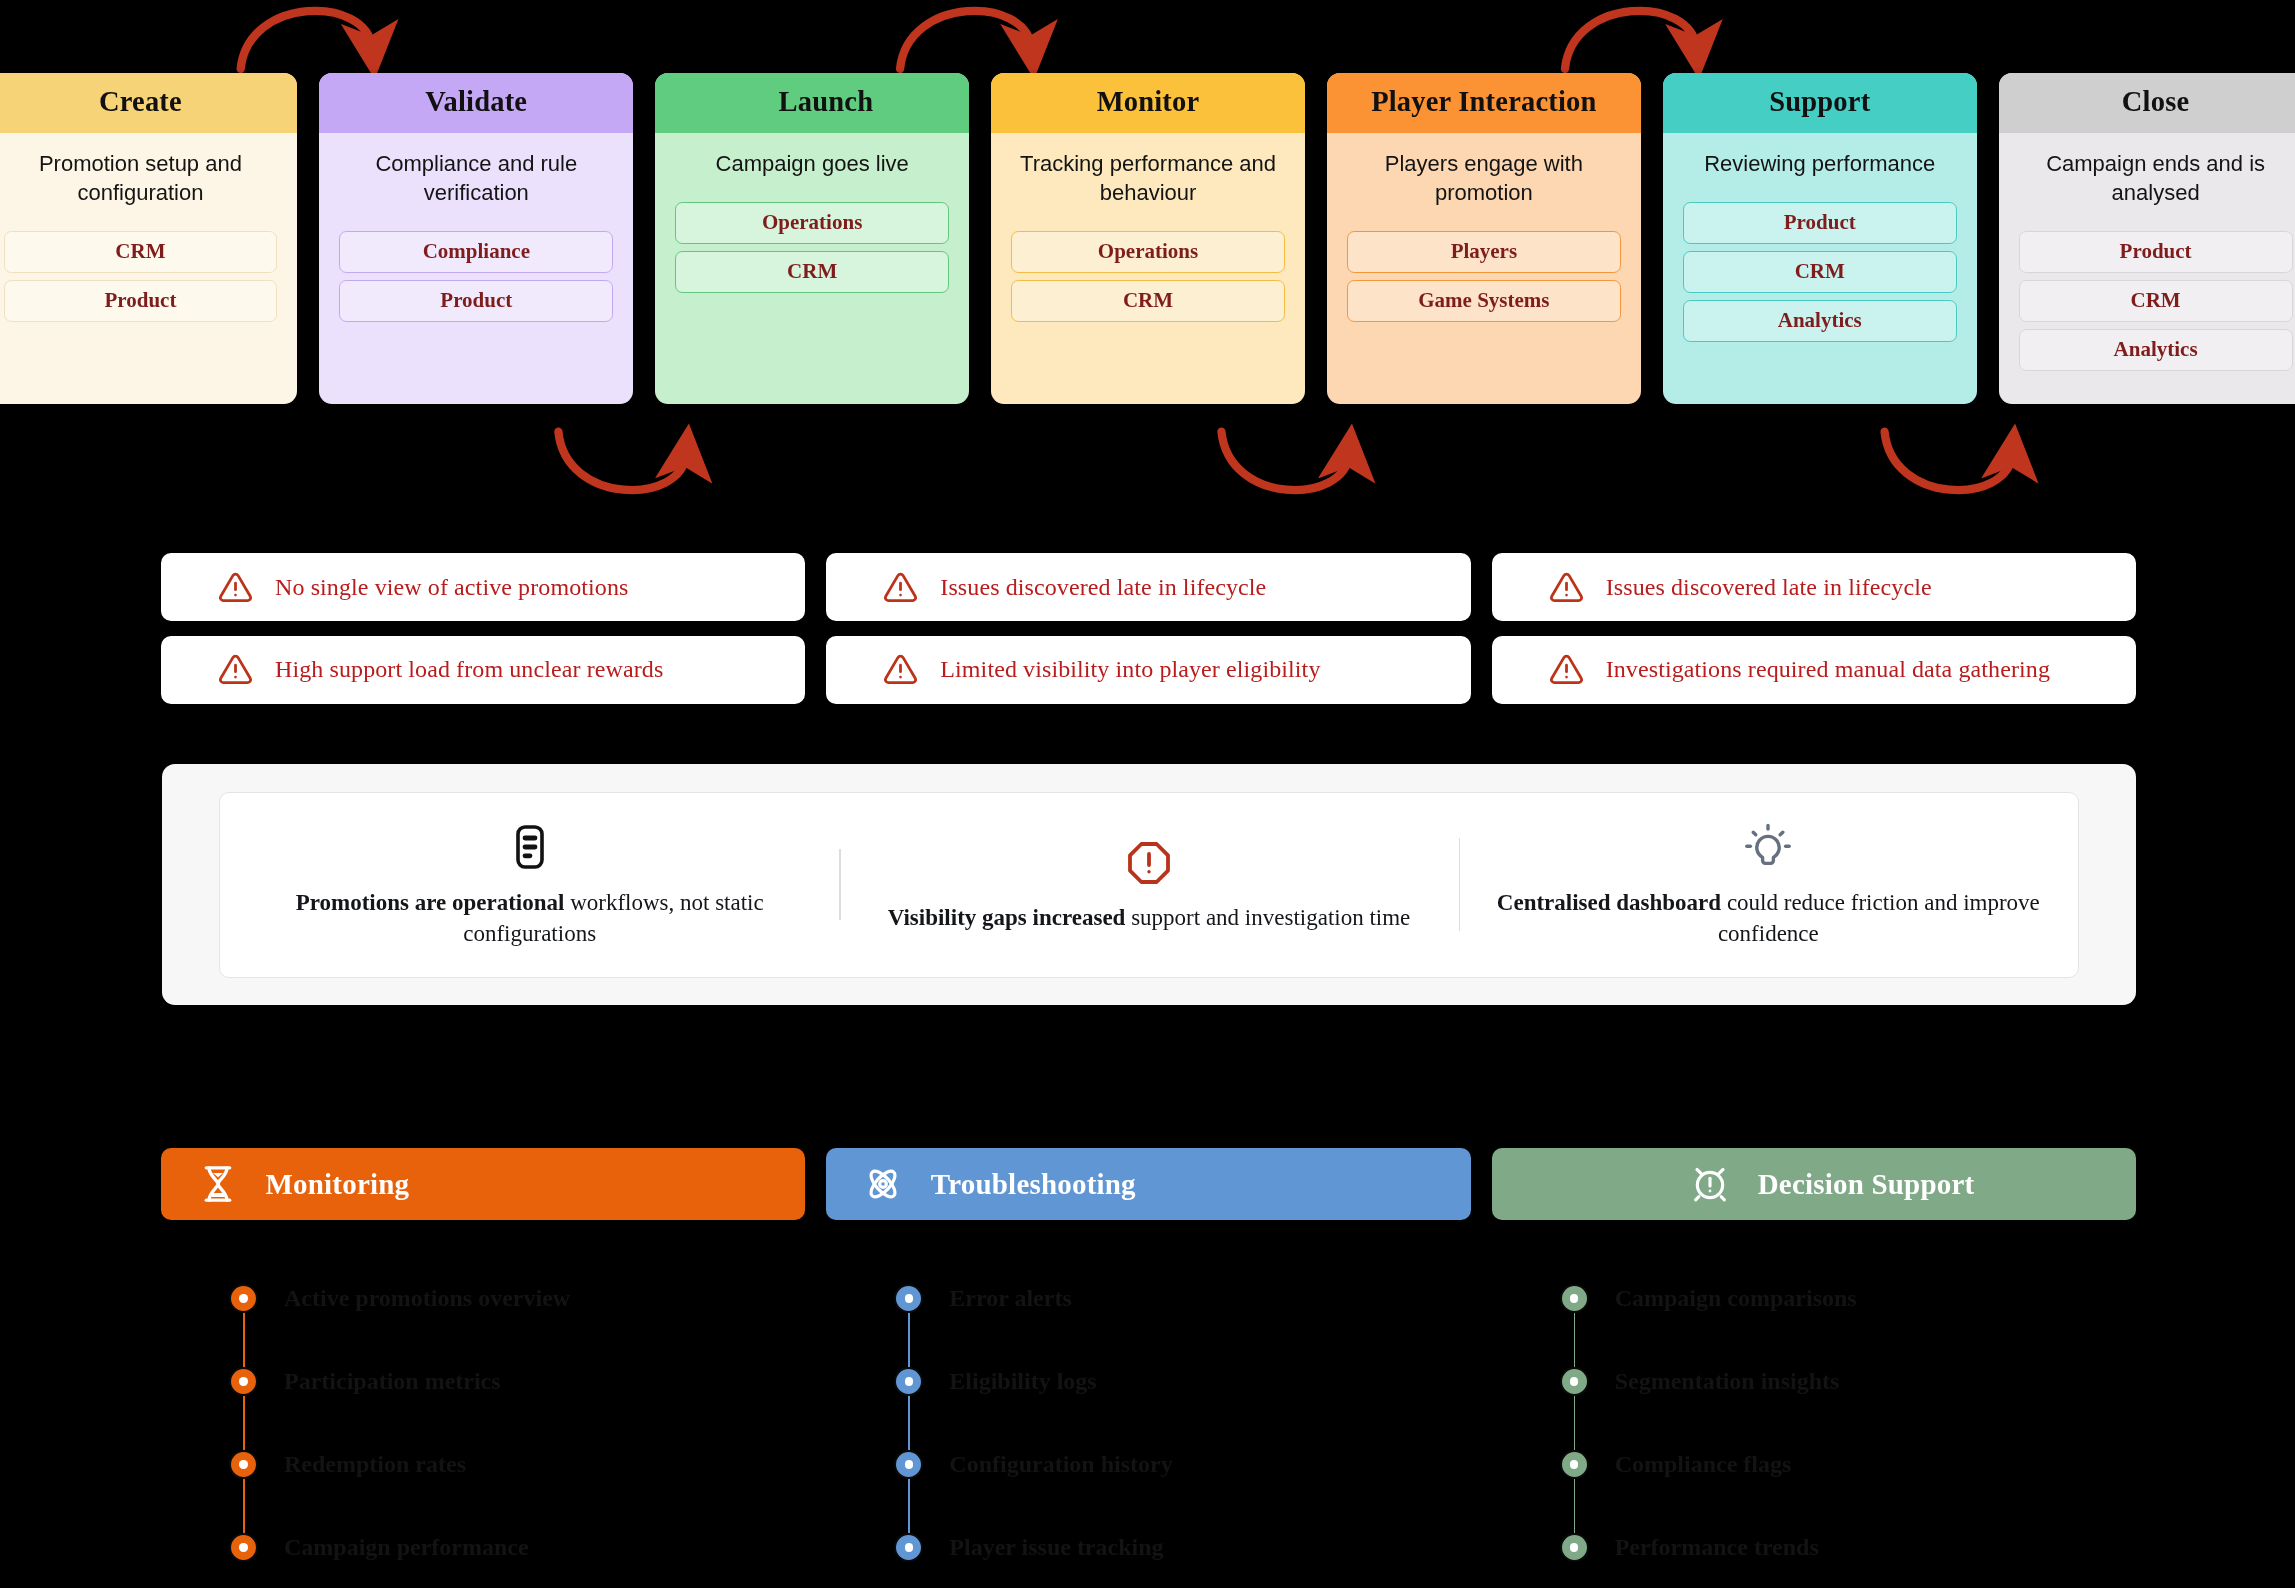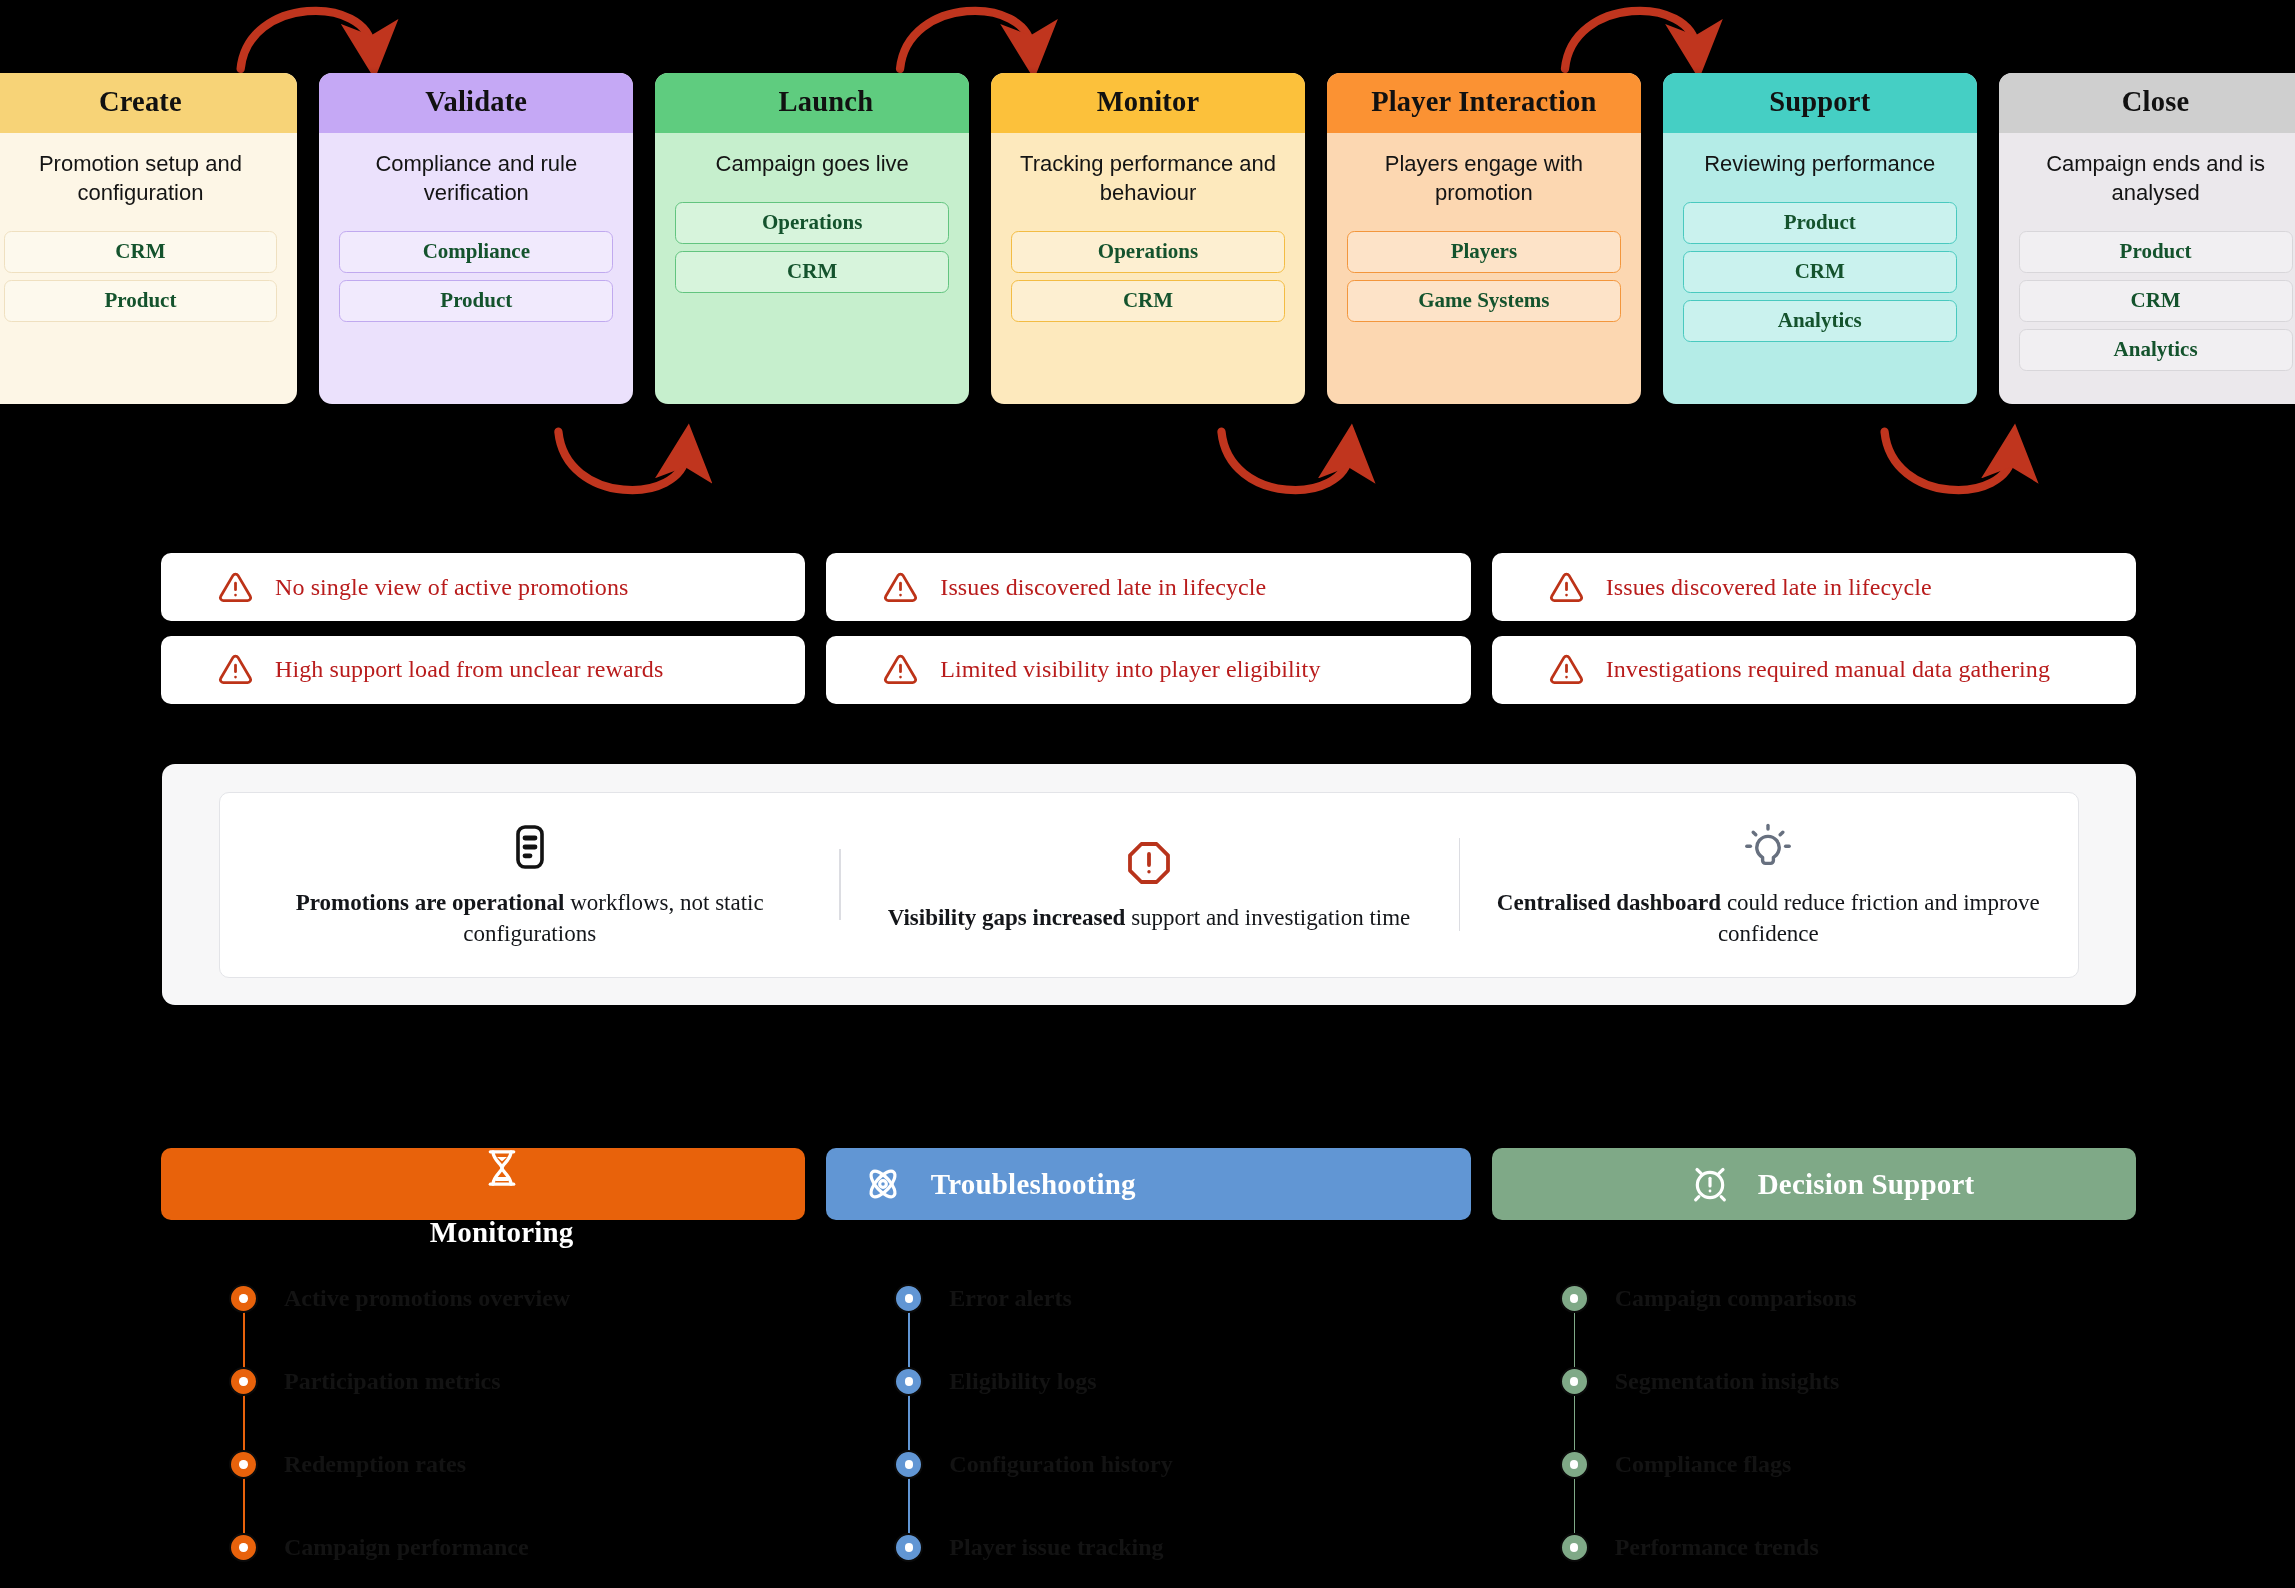--- a/index.html
+++ b/index.html
@@ -46,21 +46,21 @@
     font-size: 22px; line-height: 1.32;
     color: #141414; text-align: center;
     margin-bottom: 24px;
   }
   .pill-stack { width: 100%; display: flex; flex-direction: column; gap: 7.3px; }
   .pill {
     width: 100%;
     text-align: center;
     font-size: 21px;
     font-weight: 700;
-    color: #14532d;
+    color: #7f1d1d;
     padding: 6.4px 3.7px 8.3px;
     border-radius: 7.3px;
     border: 1.4px solid rgba(0,0,0,0.18);
   }
 
   
   .arrow-layer { position: absolute; left: 0; top: 0; width: 2296px; height: 1589px; pointer-events: none; }
 
   
   .pain-grid {
@@ -348,21 +348,21 @@
         <line x1="20.8" y1="11.6" x2="22.6" y2="11.6"></line>
             </svg>
           </div>
           <div class="insight-text"><b>Centralised dashboard</b><span> could reduce friction and improve confidence</span></div>
         </div>
       </div>
   </div>
 
   <div class="cap-grid" id="cap-grid">
       <div class="cap-col">
-        <div class="cap-head" style="background: rgb(232, 98, 11); flex-direction: column;">
+        <div class="cap-head" style="background: rgb(232, 98, 11);">
           <span style="display: flex;">
             <svg width="40" height="40" viewBox="0 0 24 24" fill="none" stroke="#ffffff" stroke-width="2" stroke-linecap="round" stroke-linejoin="round">
         <line x1="5" y1="2.3" x2="19" y2="2.3"></line>
               <line x1="5" y1="21.7" x2="19" y2="21.7"></line>
         <path d="M6.6 2.3 C6.6 7 12 10 12 12 C12 14 6.6 17 6.6 21.7"></path>
         <path d="M17.4 2.3 C17.4 7 12 10 12 12 C12 14 17.4 17 17.4 21.7"></path>
         <path d="M9 5.4 h6 l-3 2.6 z" fill="#ffffff" stroke="none"></path>
         <line x1="8.6" y1="18.6" x2="15.4" y2="18.6" stroke-width="2.3"></line>
             </svg>
           </span>

